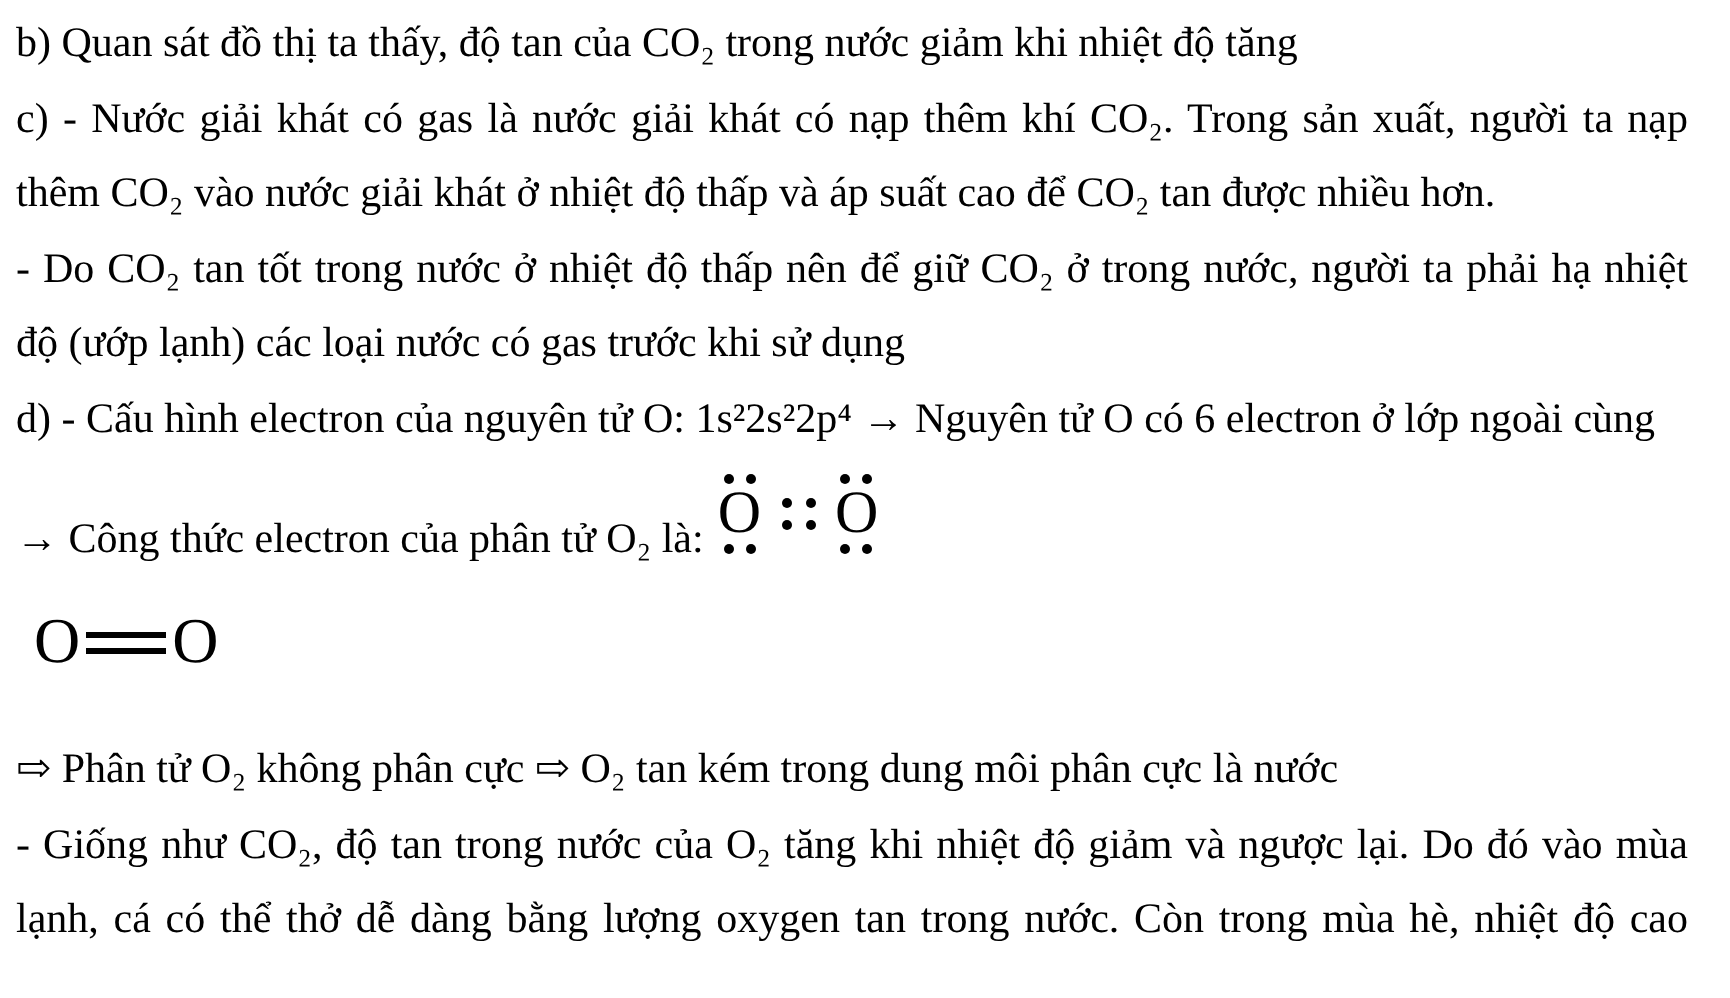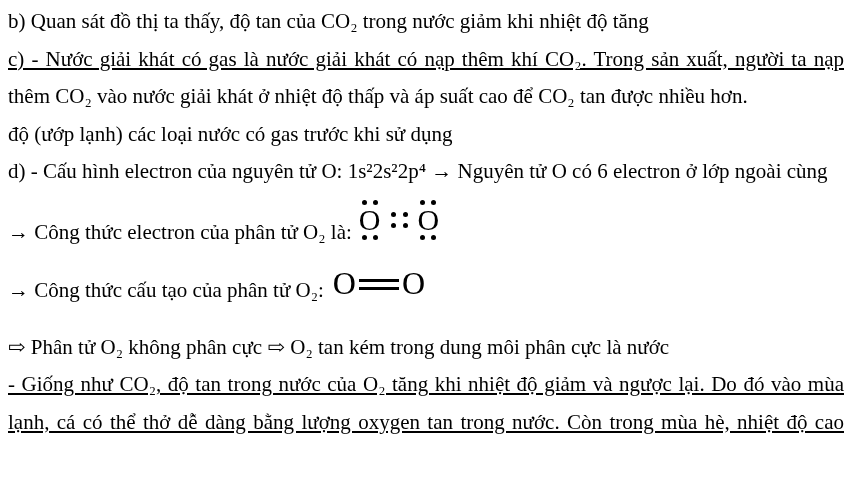--- a/index.html
+++ b/index.html
@@ -16,21 +16,20 @@
   }
   .para{margin:0;}
   .line{
     line-height:37.5px;
     height:37.5px;
     overflow:hidden;
   }
   .just-full{
     text-align:justify;
     text-align-last:justify;
-    text-decoration:underline;
   }
   
   .formula-row{
     display:flex;
     align-items:flex-end;
     height:52px;
     margin-top:4px;
   }
   .formula-row .line-label{
     line-height:30px;
@@ -103,20 +102,21 @@
   <div class="para">
     <div class="line">b) Quan sát đồ thị ta thấy, độ tan của CO₂ trong nước giảm khi nhiệt độ tăng</div>
   </div>
 
   <div class="para">
     <div class="line just-full">c) - Nước giải khát có gas là nước giải khát có nạp thêm khí CO₂. Trong sản xuất, người ta nạp</div>
     <div class="line">thêm CO₂ vào nước giải khát ở nhiệt độ thấp và áp suất cao để CO₂ tan được nhiều hơn.</div>
   </div>
 
   <div class="para">
+    <div class="line just-full">- Do CO₂ tan tốt trong nước ở nhiệt độ thấp nên để giữ CO₂ ở trong nước, người ta phải hạ nhiệt</div>
     <div class="line">độ (ướp lạnh) các loại nước có gas trước khi sử dụng</div>
   </div>
 
   <div class="para">
     <div class="line">d) - Cấu hình electron của nguyên tử O: 1s²2s²2p⁴ → Nguyên tử O có 6 electron ở lớp ngoài cùng</div>
   </div>
 
   <div class="formula-row">
     <span class="line-label">→ Công thức electron của phân tử O₂ là:</span>
     <span class="lewis">
@@ -145,21 +145,20 @@
         <span class="atom-letter">O</span>
         <span class="dots-row">
             <i class="dot"></i>
             <i class="dot"></i>
           </span>
       </span>
     </span>
   </div>
 
   <div class="formula-row structural">
-    <span class="line-label">→ Công thức cấu tạo của phân tử O₂:</span>
     <span class="struct">
       <span class="atom-letter big">O</span>
       <span class="dbond"></span>
       <span class="atom-letter big">O</span>
     </span>
   </div>
 
   <div class="para conclusion">
     <div class="line">⇨ Phân tử O₂ không phân cực ⇨ O₂ tan kém trong dung môi phân cực là nước</div>
   </div>

